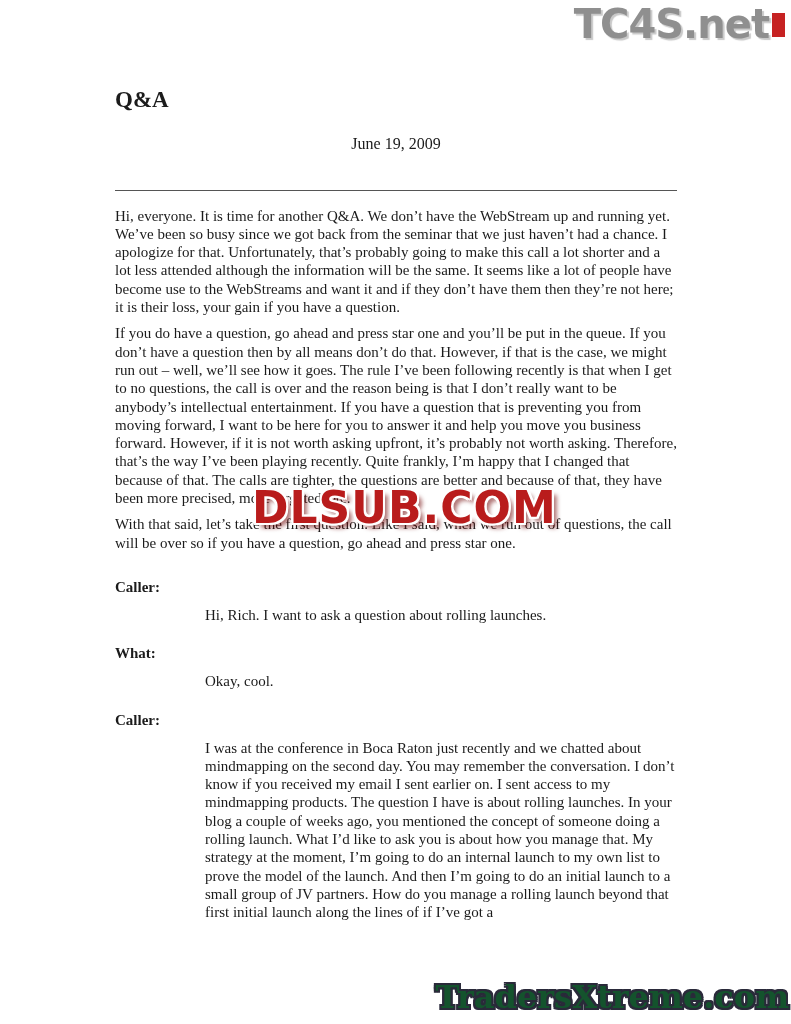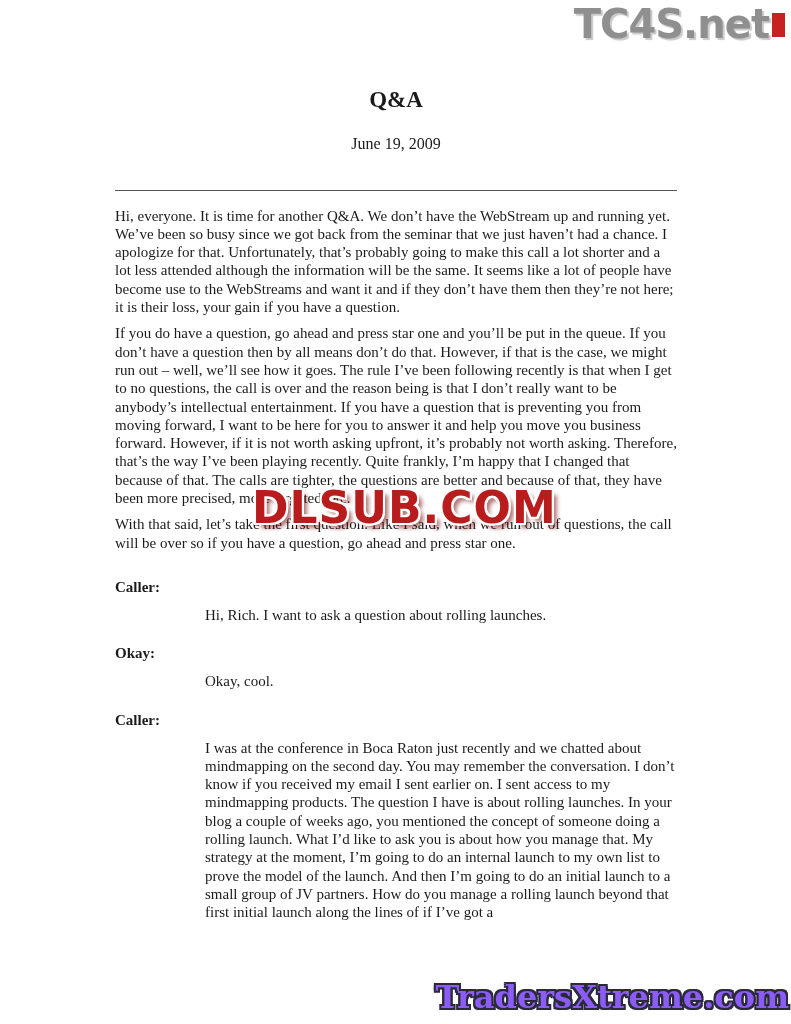--- a/index.html
+++ b/index.html
@@ -26,21 +26,21 @@
   .logo-square {
     width: 13px; height: 24px; background: #c62222;
     margin-left: 3px; margin-top: 9px;
   }
 
   
   .content {
     position: absolute; left: 115px; top: 86px; width: 562px;
     font-size: 15px; line-height: 1.22;
   }
-  .title { text-align: center; font-weight: bold; font-size: 23px; }
+  .title { font-weight: bold; font-size: 23px; }
   .date  { text-align: center; font-size: 16px; margin-top: 20px; }
   .rule  { border: none; border-top: 1px solid #555; margin: 36px 0 0 0; }
   .para  { margin-top: 8px; }
   .para.first { margin-top: 16px; }
   .divider { text-align: center; margin-top: 26px; letter-spacing: 0px; }
 
   .dialogue { margin-top: 26px; }
   .row { display: flex; margin-top: 20px; }
   .speaker { width: 90px; flex-shrink: 0; font-weight: bold; }
   .speech { flex: 1; margin-top: 28px; }
@@ -57,21 +57,21 @@
        0   -2px 0 #ffffff, 0    2px 0 #ffffff,
       -2px  0   0 #ffffff, 2px  0   0 #ffffff,
        5px  5px 4px rgba(110, 0, 0, 0.55);
   }
 
   
   .wm-traders {
     position: absolute; right: 2px; bottom: 8px;
     font-family: "DejaVu Serif", serif;
     font-weight: bold; font-size: 32px;
-    color: #8b5cf6;
+    color: #14532d;
     text-shadow:
       -2px -2px 0 #2a2a3a, 2px -2px 0 #2a2a3a,
       -2px  2px 0 #2a2a3a, 2px  2px 0 #2a2a3a,
        0   -2px 0 #2a2a3a, 0    2px 0 #2a2a3a,
       -2px  0   0 #2a2a3a, 2px  0   0 #2a2a3a;
   }
 </style>
 </head>
 <body>
 
@@ -89,21 +89,21 @@
   <div class="para">If you do have a question, go ahead and press star one and you’ll be put in the queue. If you don’t have a question then by all means don’t do that. However, if that is the case, we might run out – well, we’ll see how it goes. The rule I’ve been following recently is that when I get to no questions, the call is over and the reason being is that I don’t really want to be anybody’s intellectual entertainment. If you have a question that is preventing you from moving forward, I want to be here for you to answer it and help you move you business forward. However, if it is not worth asking upfront, it’s probably not worth asking. Therefore, that’s the way I’ve been playing recently. Quite frankly, I’m happy that I changed that because of that. The calls are tighter, the questions are better and because of that, they have been more precised, more targeted, etc.</div>
   <div class="para">With that said, let’s take the first question. Like I said, when we run out of questions, the call will be over so if you have a question, go ahead and press star one.</div>
 
 
   <div class="dialogue">
     <div class="row">
       <div class="speaker">Caller:</div>
       <div class="speech">Hi, Rich. I want to ask a question about rolling launches.</div>
     </div>
     <div class="row">
-      <div class="speaker">Okay:</div>
+      <div class="speaker">What:</div>
       <div class="speech">Okay, cool.</div>
     </div>
     <div class="row">
       <div class="speaker">Caller:</div>
       <div class="speech">I was at the conference in Boca Raton just recently and we chatted about mindmapping on the second day. You may remember the conversation. I don’t know if you received my email I sent earlier on. I sent access to my mindmapping products. The question I have is about rolling launches. In your blog a couple of weeks ago, you mentioned the concept of someone doing a rolling launch. What I’d like to ask you is about how you manage that. My strategy at the moment, I’m going to do an internal launch to my own list to prove the model of the launch. And then I’m going to do an initial launch to a small group of JV partners. How do you manage a rolling launch beyond that first initial launch along the lines of if I’ve got a</div>
     </div>
   </div>
 </div>
 
 <div class="wm-dlsub">DLSUB.COM</div>

